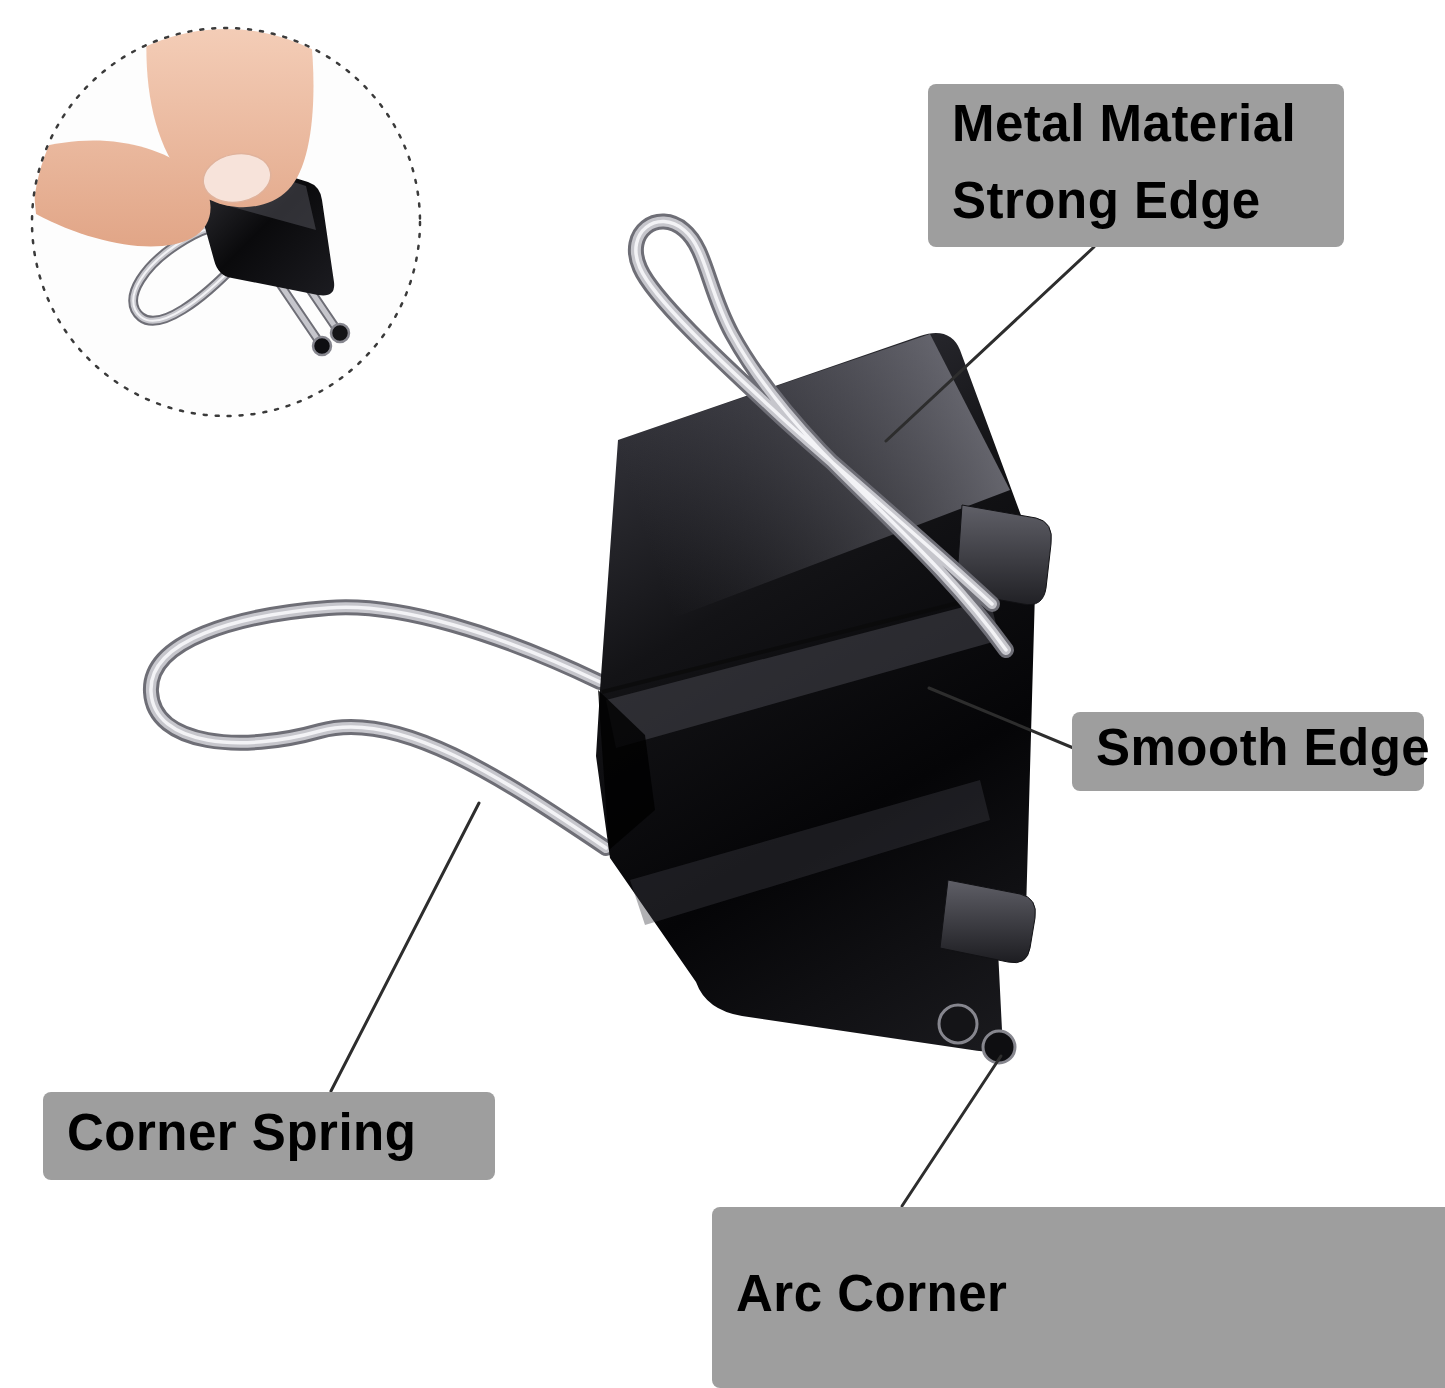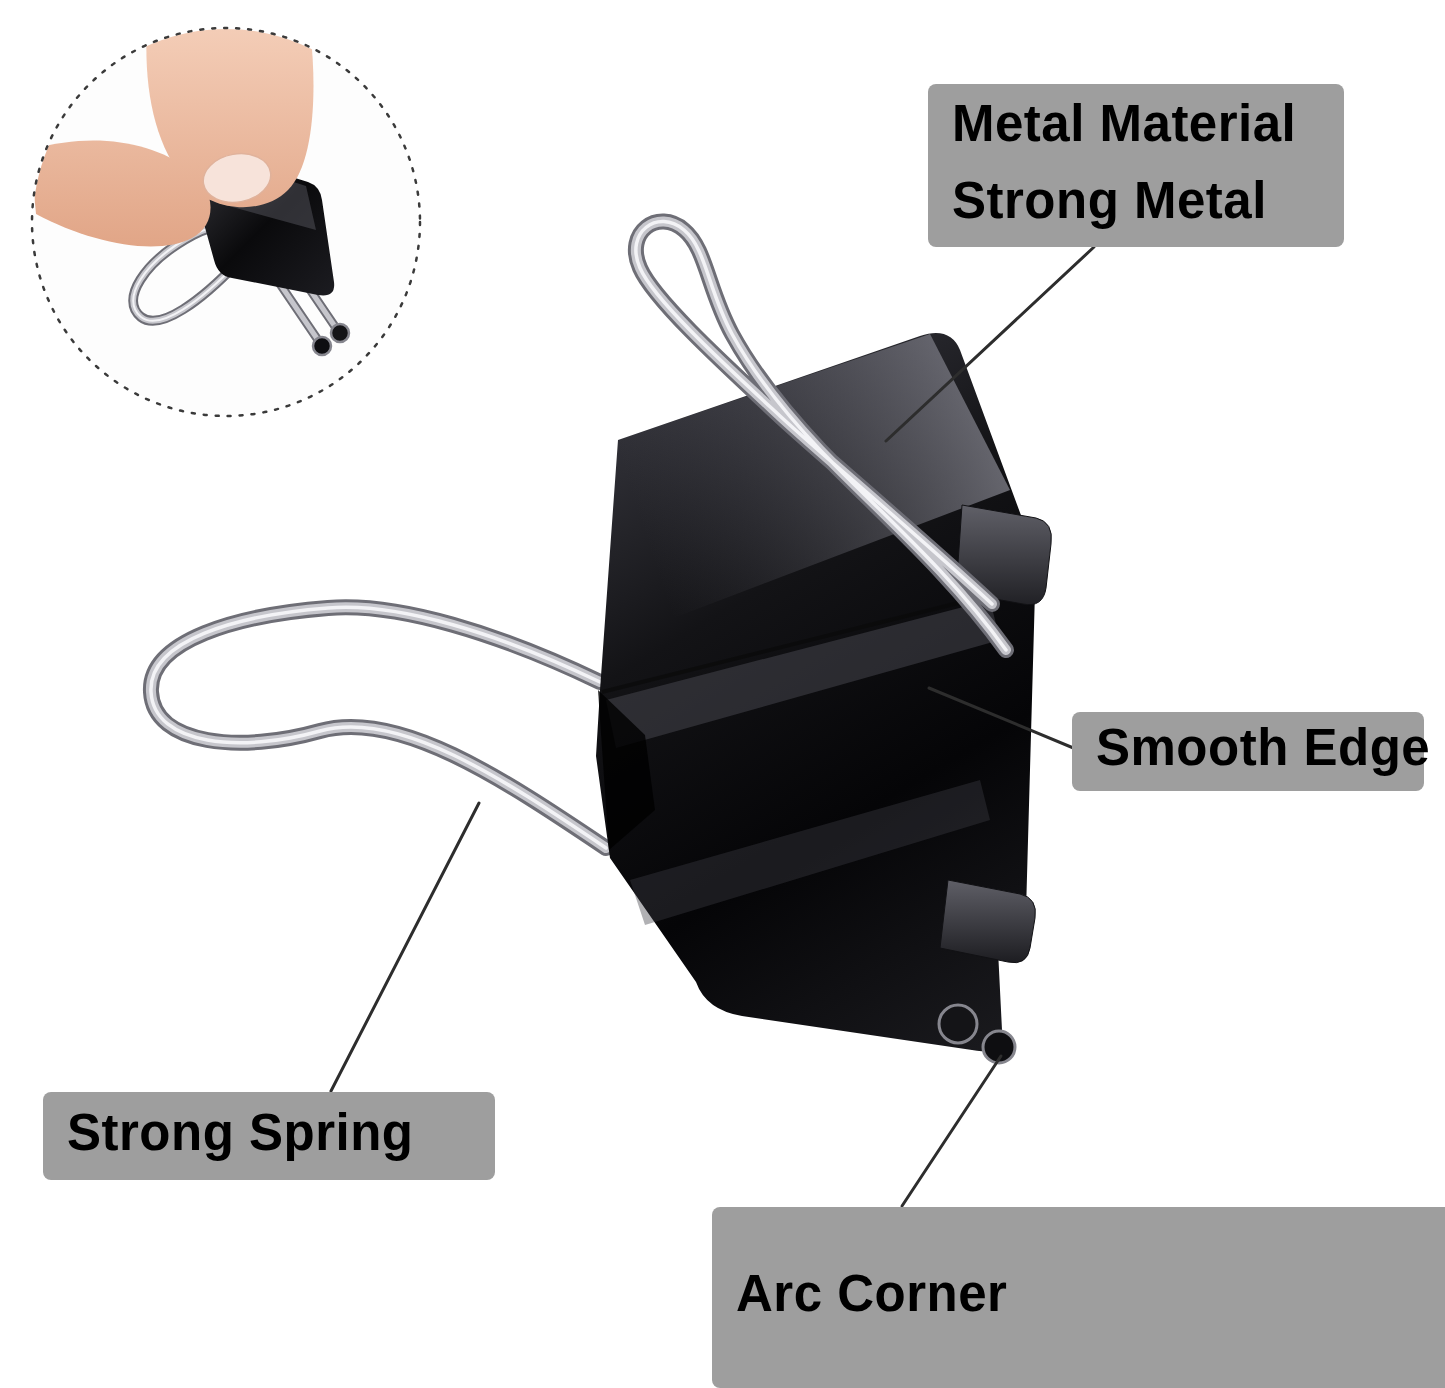--- a/index.html
+++ b/index.html
@@ -146,28 +146,28 @@
     <g>
       <line class="leader" x1="1094" y1="247" x2="886" y2="441" stroke="#2d2d2d"></line>
       <line class="leader" x1="1083" y1="752" x2="929" y2="688" stroke="#2d2d2d"></line>
       <line class="leader" x1="331" y1="1091" x2="479" y2="803" stroke="#2d2d2d"></line>
       <line class="leader" x1="902" y1="1206" x2="1001" y2="1056" stroke="#2d2d2d"></line>
     </g>
   </svg>
 
   <div class="callout label-metal">
     <span>Metal Material</span>
-    <span>Strong Metal</span>
+    <span>Strong Edge</span>
   </div>
 
   <div class="callout label-smooth">
     <span>Smooth Edge</span>
   </div>
 
   <div class="callout label-spring">
-    <span>Strong Spring</span>
+    <span>Corner Spring</span>
   </div>
 
   <div class="callout label-arc">
     <span>Arc Corner</span>
   </div>
 
 </div>
 
 </body></html>

